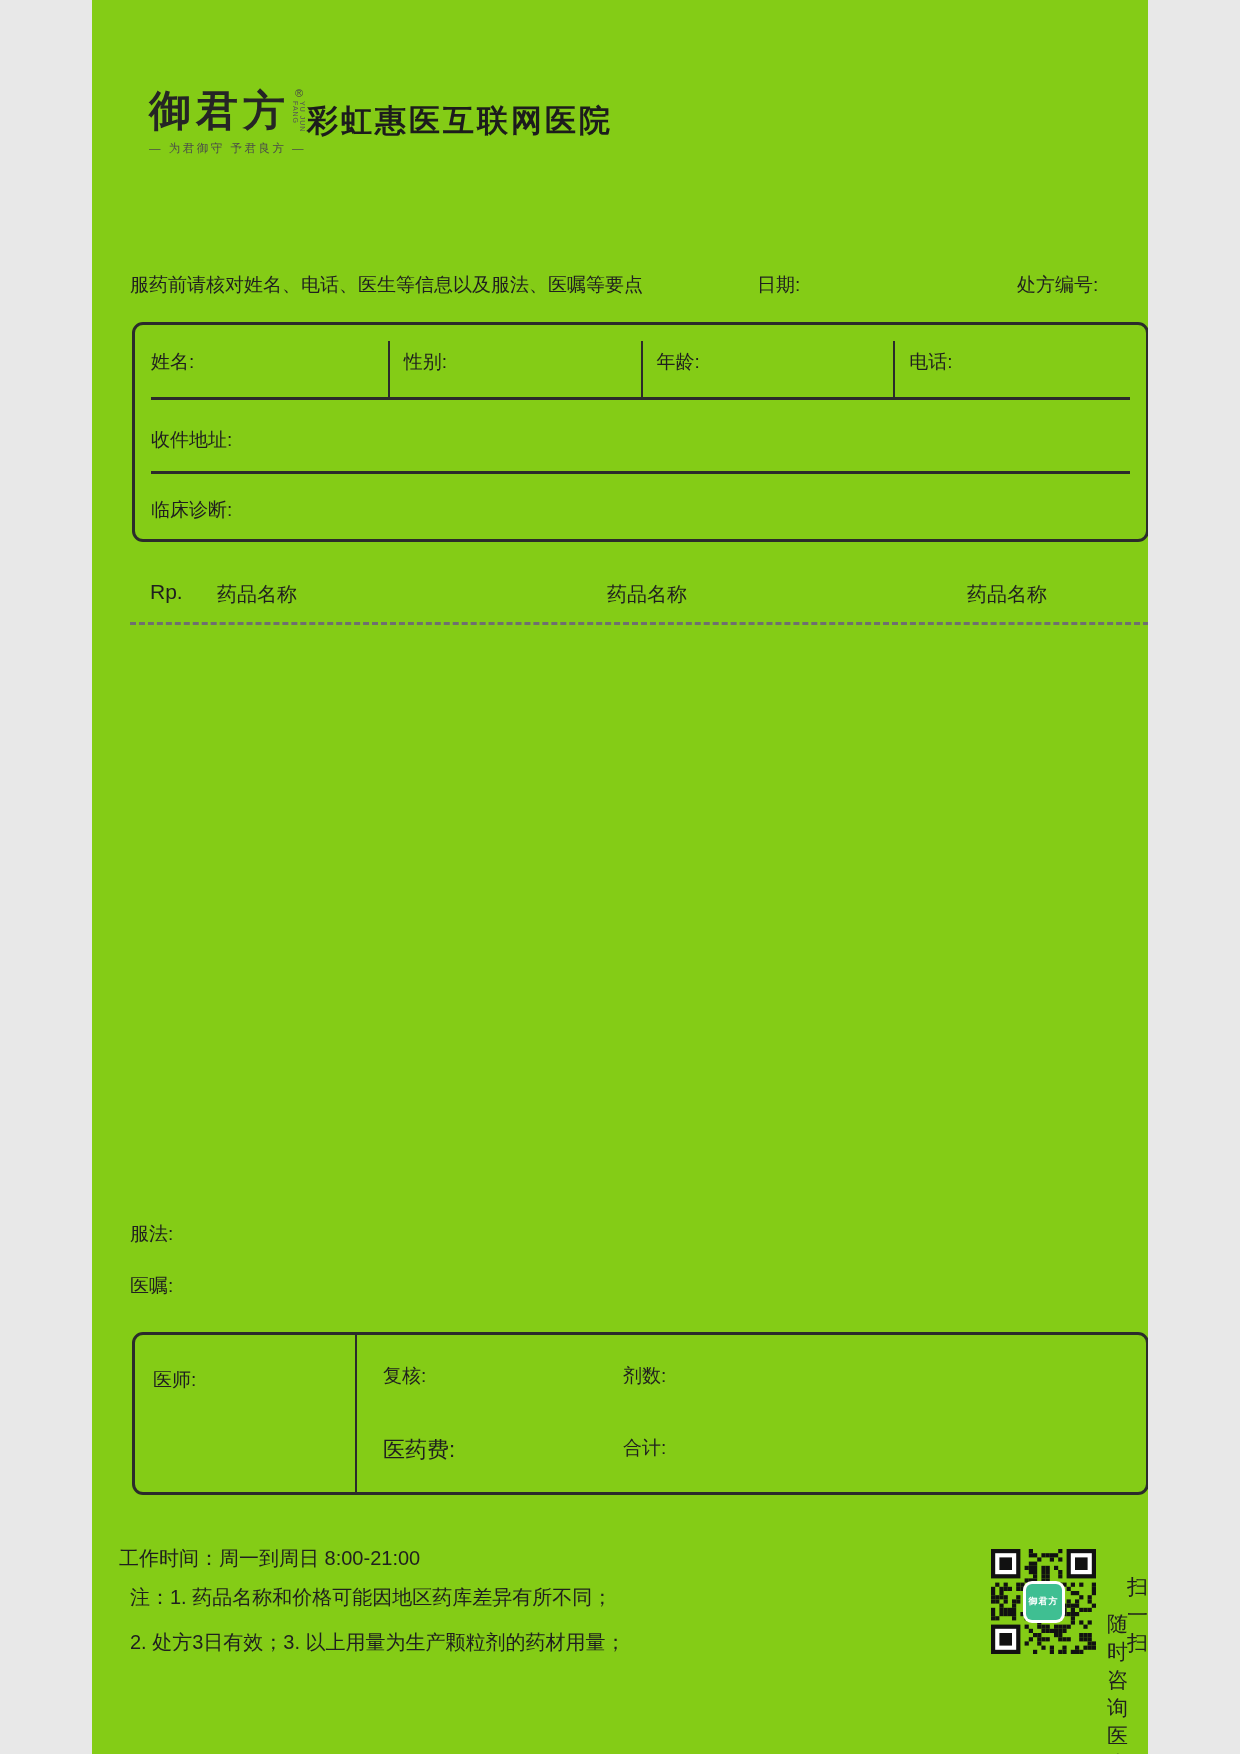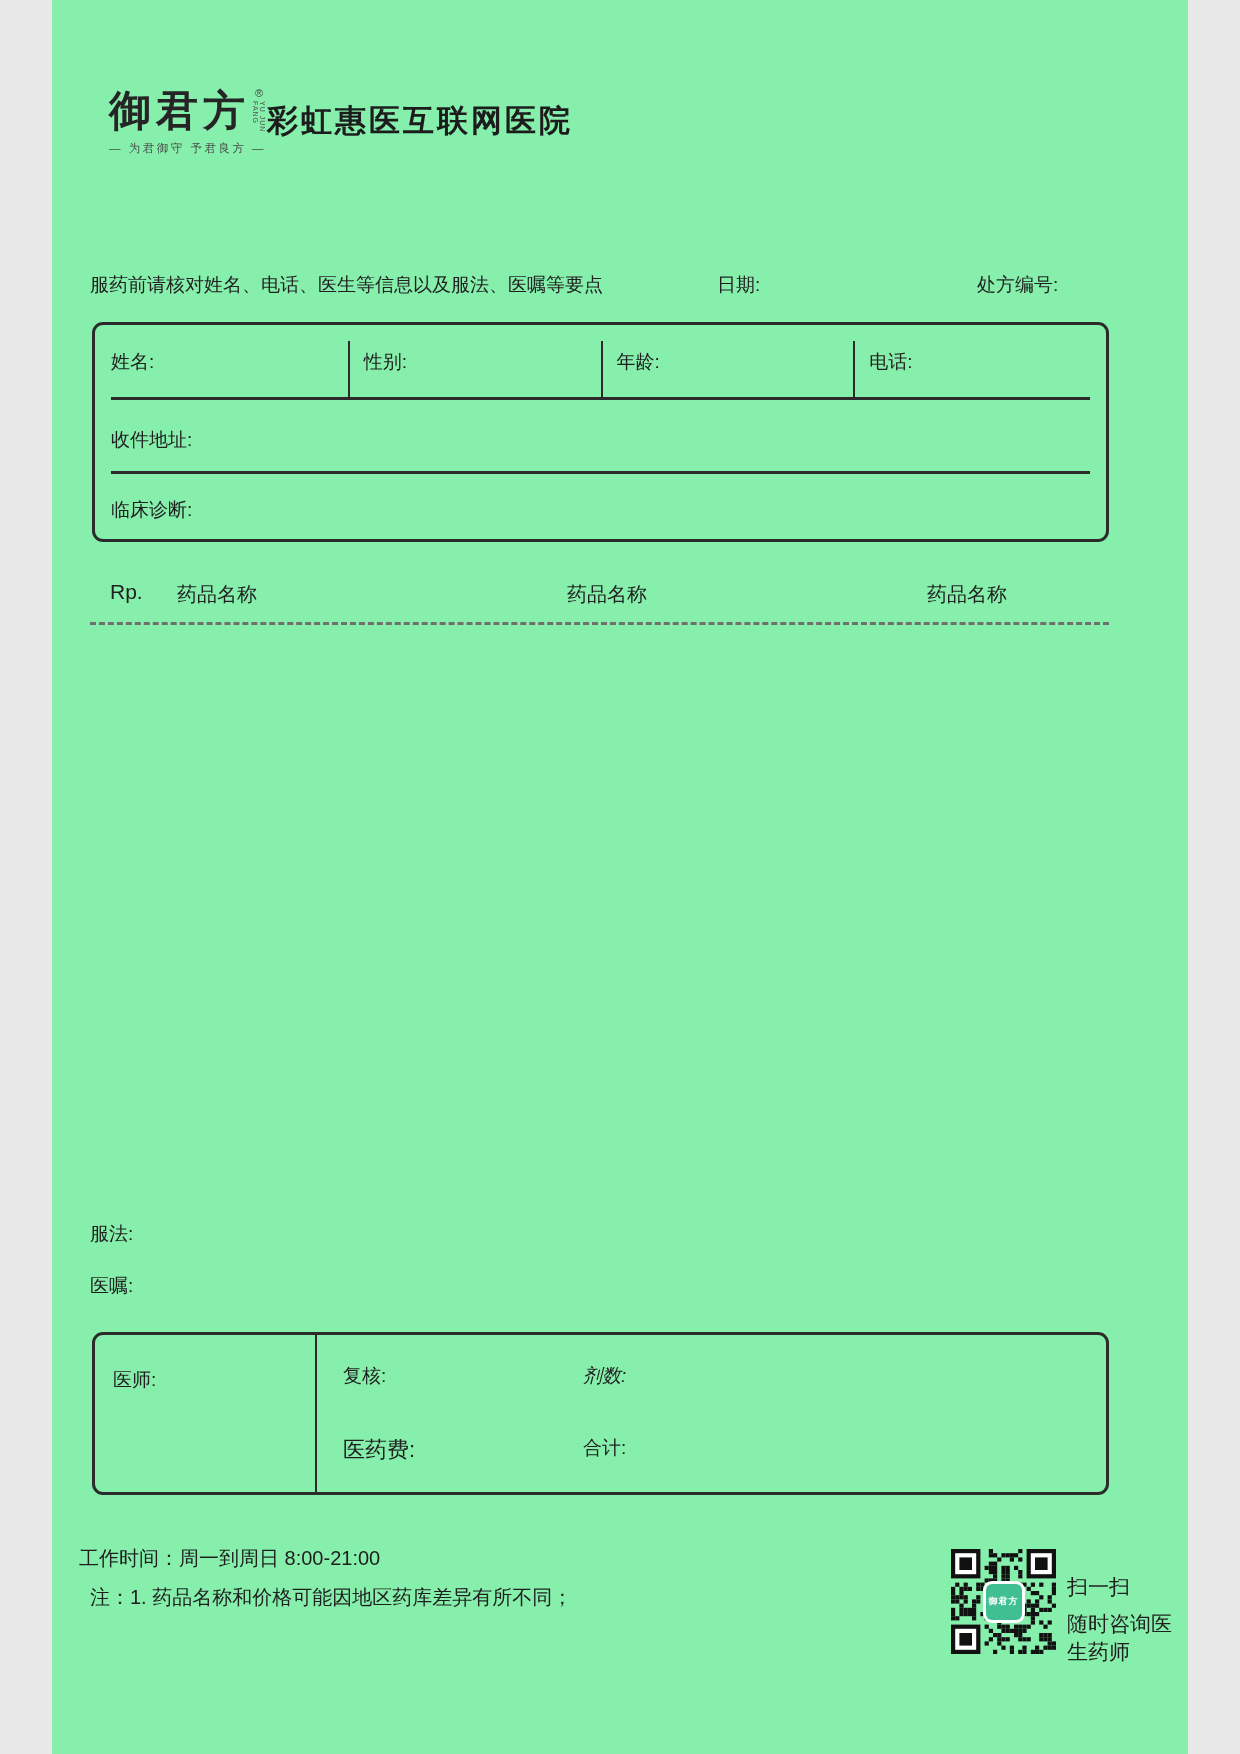--- a/index.html
+++ b/index.html
@@ -1,22 +1,22 @@
 <!DOCTYPE html>
 <html><head>
 <meta charset="utf-8">
 <style>
   * { margin: 0; padding: 0; box-sizing: border-box; }
   html, body { background: #e8e8e8; }
   body { font-family: "Liberation Sans", sans-serif; }
   .page {
     position: relative;
-    width: 1136px; height: 1754px;
+    width: 1056px; height: 1754px;
     margin: 0 auto;
-    background: #86efac;
+    background: #84cc16;
     color: #1f1f1f;
     overflow: hidden;
     padding-left: 6px;
   }
   .abs { position: absolute; }
 
   
   .brand { left: 57px; top: 88px; }
   .brand-row { display: flex; align-items: flex-start; }
   .logo-text {
@@ -94,21 +94,21 @@
   
   .sign-box {
     left: 40px; top: 1332px;
     width: 1017px; height: 163px;
     border: 3px solid #2b2b2b;
     border-radius: 11px;
   }
   .sign-divider { position: absolute; left: 220px; top: 0; bottom: 0; width: 2px; background: #2b2b2b; }
   .doctor-label   { position: absolute; left: 18px;  top: 32px;  font-size: 19px; }
   .review-label   { position: absolute; left: 248px; top: 28px;  font-size: 19px; }
-  .dose-label     { position: absolute; left: 488px; top: 28px;  font-size: 19px; font-style: italic; }
+  .dose-label     { position: absolute; left: 488px; top: 28px;  font-size: 19px; }
   .fee-label      { position: absolute; left: 248px; top: 100px; font-size: 22px; }
   .total-label    { position: absolute; left: 488px; top: 100px; font-size: 19px; }
 
   
   .hours-line { left: 27px; top: 1545px; font-size: 20px; }
   .note-line1 { left: 38px; top: 1584px; font-size: 20px; }
   .note-line2 { left: 38px; top: 1629px; font-size: 20px; }
 
   .qr-wrap { left: 899px; top: 1549px; width: 105px; height: 105px; }
   .qr-wrap svg { display: block; }
@@ -182,20 +182,21 @@
     <div class="sign-divider"></div>
     <div class="doctor-label">医师:</div>
     <div class="review-label">复核:</div>
     <div class="dose-label">剂数:</div>
     <div class="fee-label">医药费:</div>
     <div class="total-label">合计:</div>
   </section>
 
   <div class="abs hours-line">工作时间：周一到周日 8:00-21:00</div>
   <div class="abs note-line1">注：1. 药品名称和价格可能因地区药库差异有所不同；</div>
+  <div class="abs note-line2">2. 处方3日有效；3. 以上用量为生产颗粒剂的药材用量；</div>
 
   <div class="abs qr-wrap">
     <svg id="qr-svg" width="105" height="105" viewBox="0 0 105 105">
         <g fill="#111">
           <rect x="37.800000000000004" y="0" width="4.2" height="4.2"></rect>
           <rect x="67.2" y="0" width="4.2" height="4.2"></rect>
           <rect x="37.800000000000004" y="4.2" width="4.2" height="4.2"></rect>
           <rect x="42" y="4.2" width="4.2" height="4.2"></rect>
           <rect x="50.400000000000006" y="4.2" width="4.2" height="4.2"></rect>
           <rect x="54.6" y="4.2" width="4.2" height="4.2"></rect>

